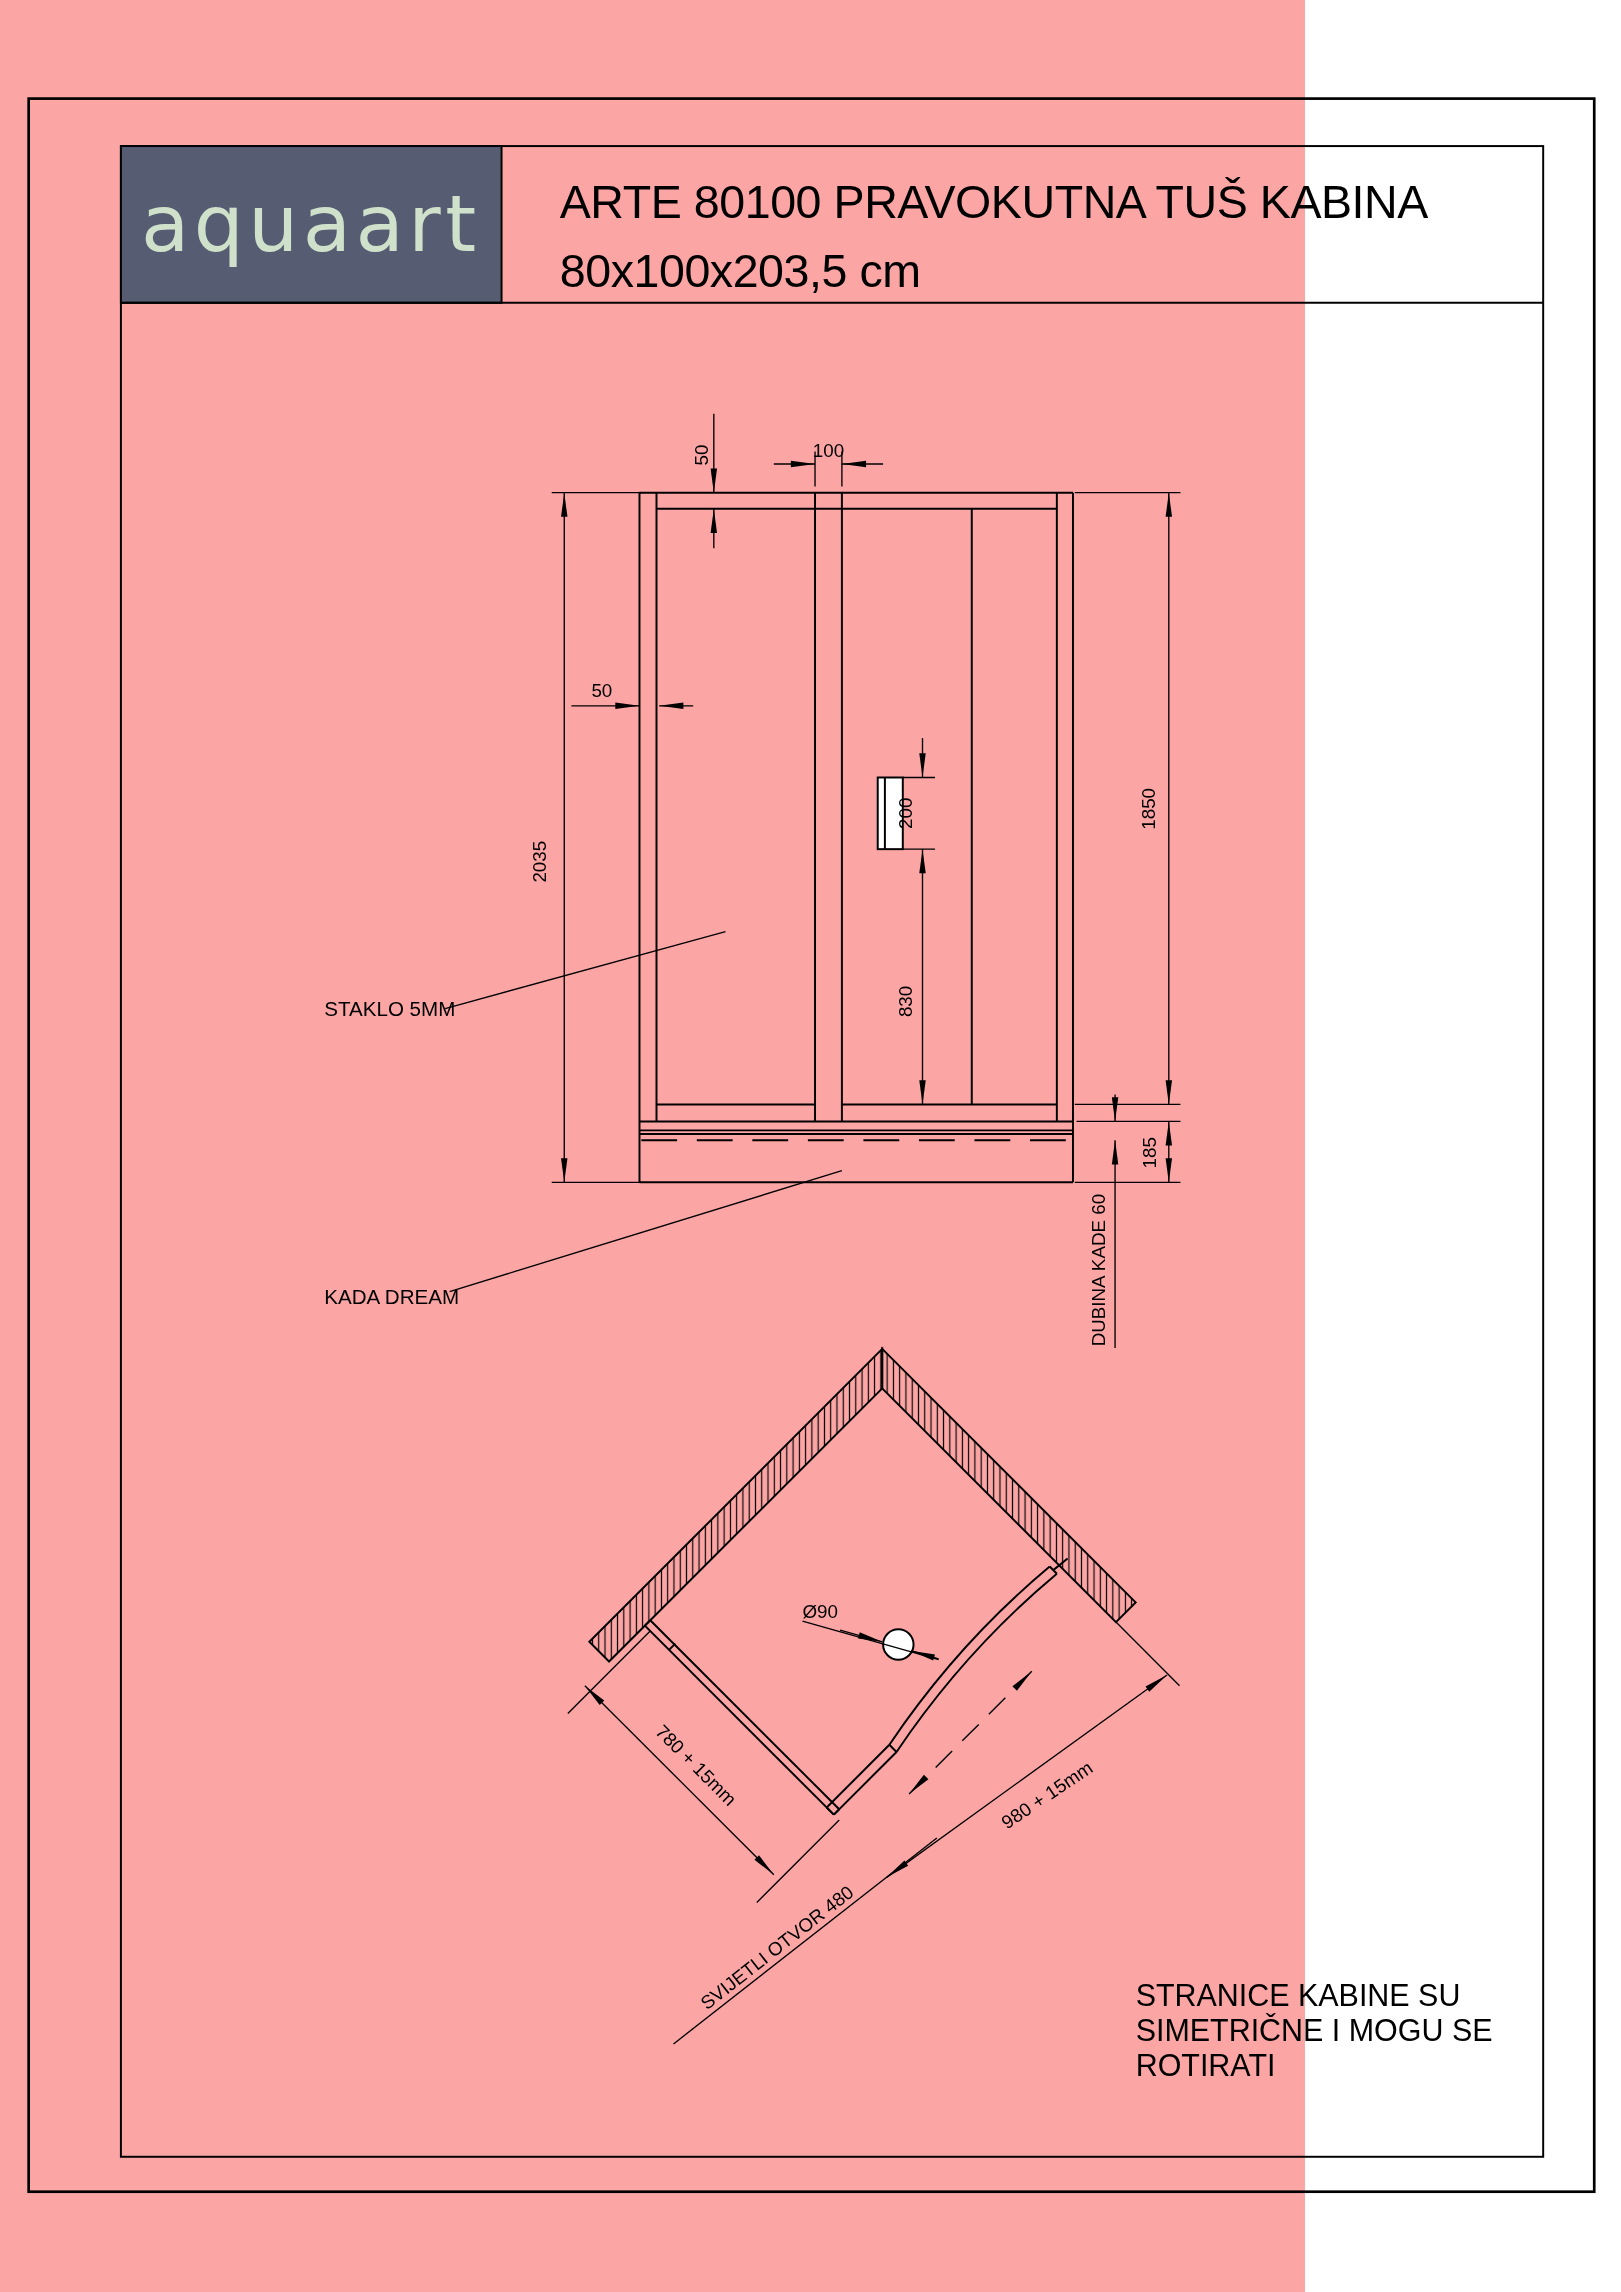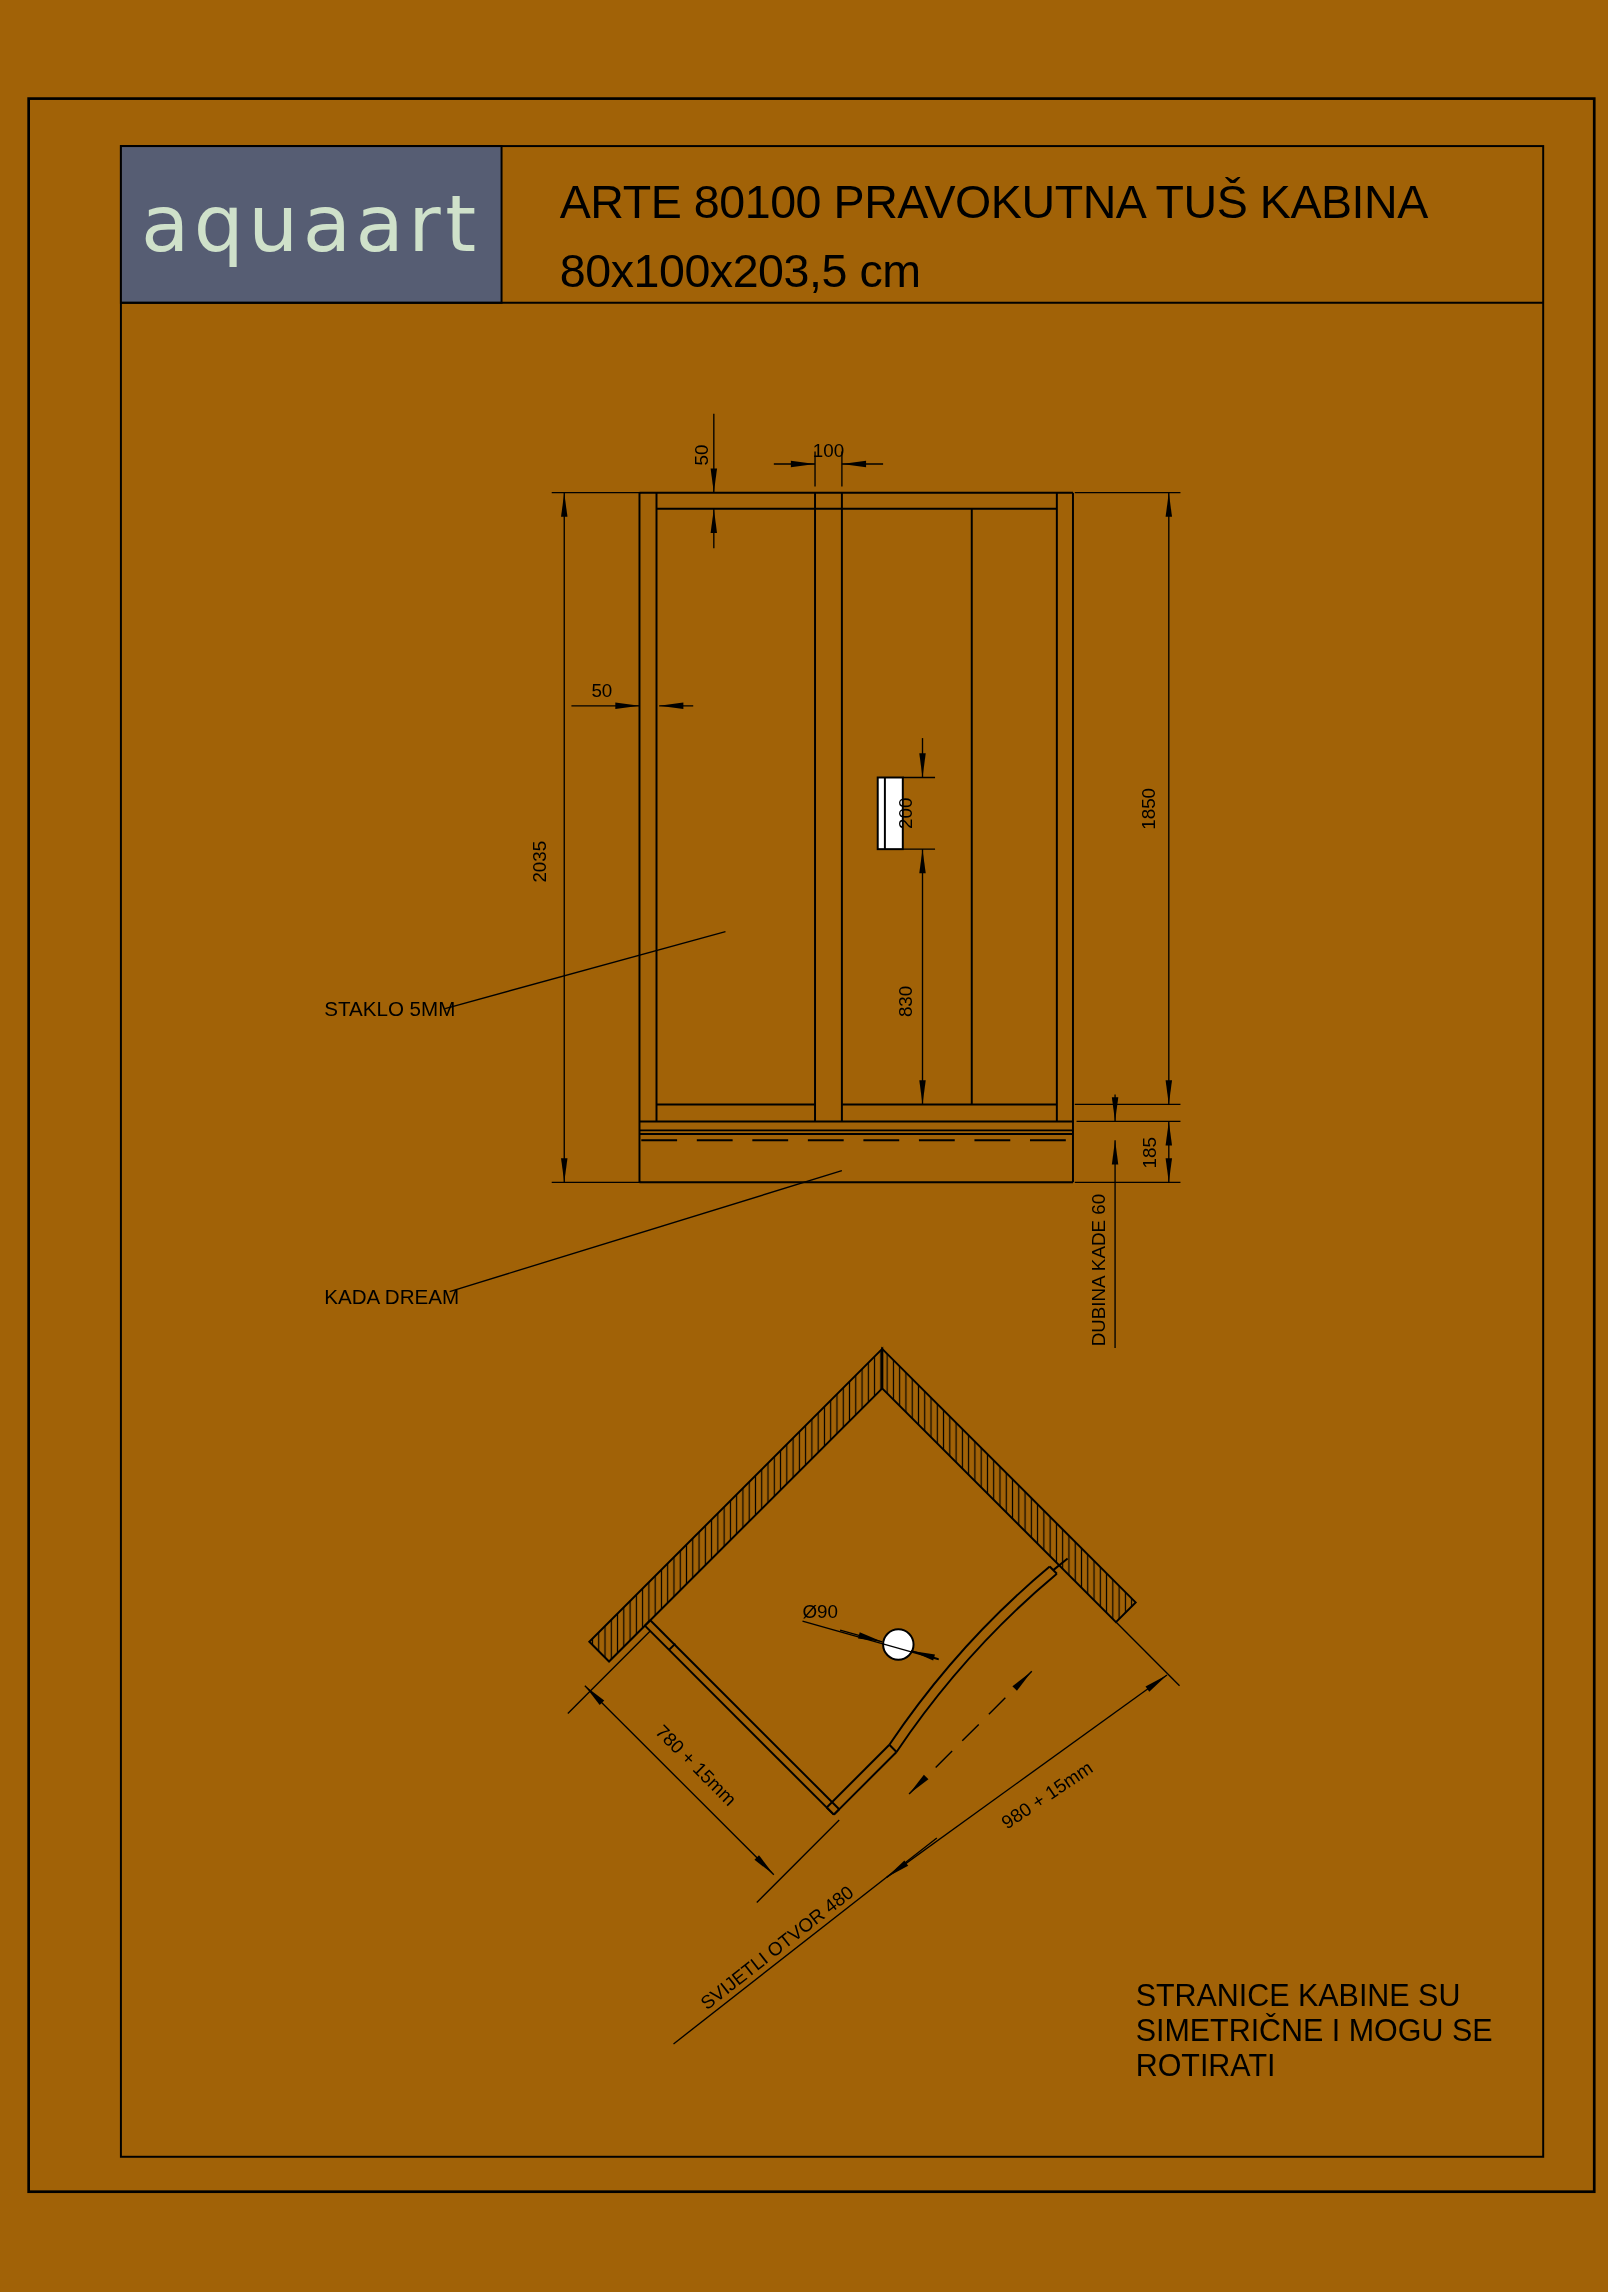--- a/index.html
+++ b/index.html
@@ -1,16 +1,16 @@
 <!DOCTYPE html>
 <html style="font-size:14.3px"><head>
 <meta charset="utf-8">
 <style>
   html,body{margin:0;padding:0;background:#fff;}
-  .stage{width:1608px;height:2293px;position:relative;background:#a16207;font-family:"Liberation Sans",sans-serif;}
+  .stage{width:1305px;height:2293px;position:relative;background:#fca5a5;font-family:"Liberation Sans",sans-serif;}
   svg{display:block;}
   .ln{stroke:#000;stroke-width:2.2;fill:none;stroke-linecap:butt;}
   .thin{stroke:#000;stroke-width:1.5;fill:none;}
   .dash{stroke:#000;stroke-width:2.2;fill:none;stroke-dasharray:40 22;}
   .dashdim{stroke:#000;stroke-width:1.6;fill:none;stroke-dasharray:26 16;}
   .dimtxt{font-family:"Liberation Sans",sans-serif;font-size:21px;fill:#000;}
   .anntxt{font-family:"Liberation Sans",sans-serif;font-size:23px;fill:#000;}
   .notetxt{font-family:"Liberation Sans",sans-serif;font-size:34px;fill:#000;}
   .titletxt{font-family:"Liberation Sans",sans-serif;font-size:52px;fill:#000;letter-spacing:-0.5px;}
   .logotxt{font-family:"DejaVu Sans",sans-serif;font-size:88px;letter-spacing:5px;}

